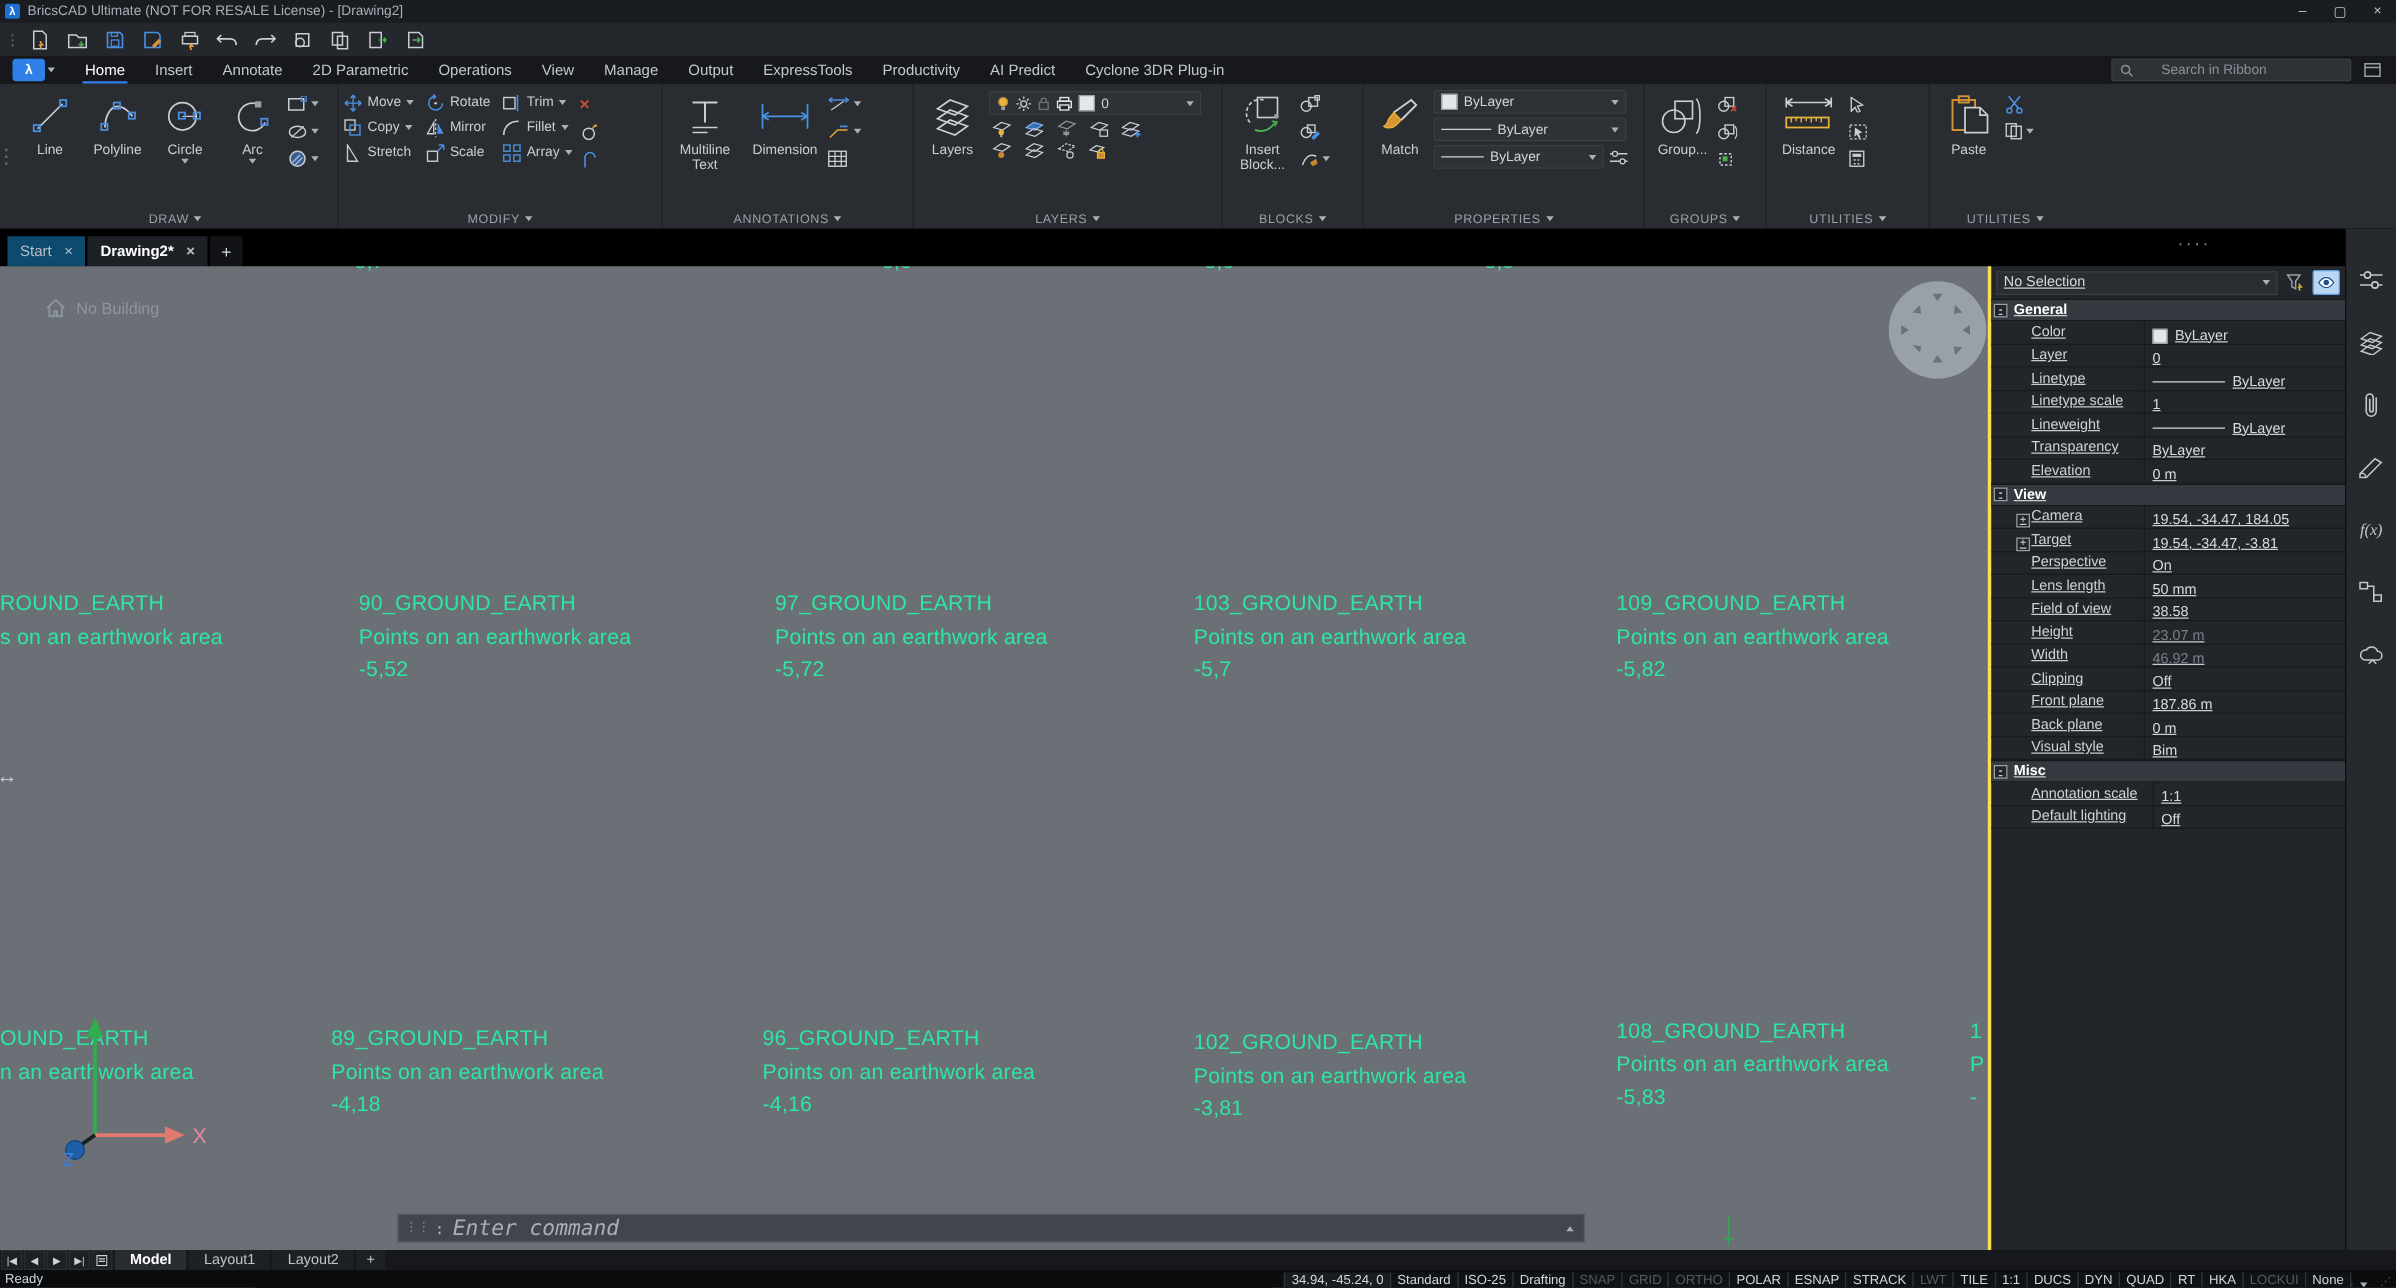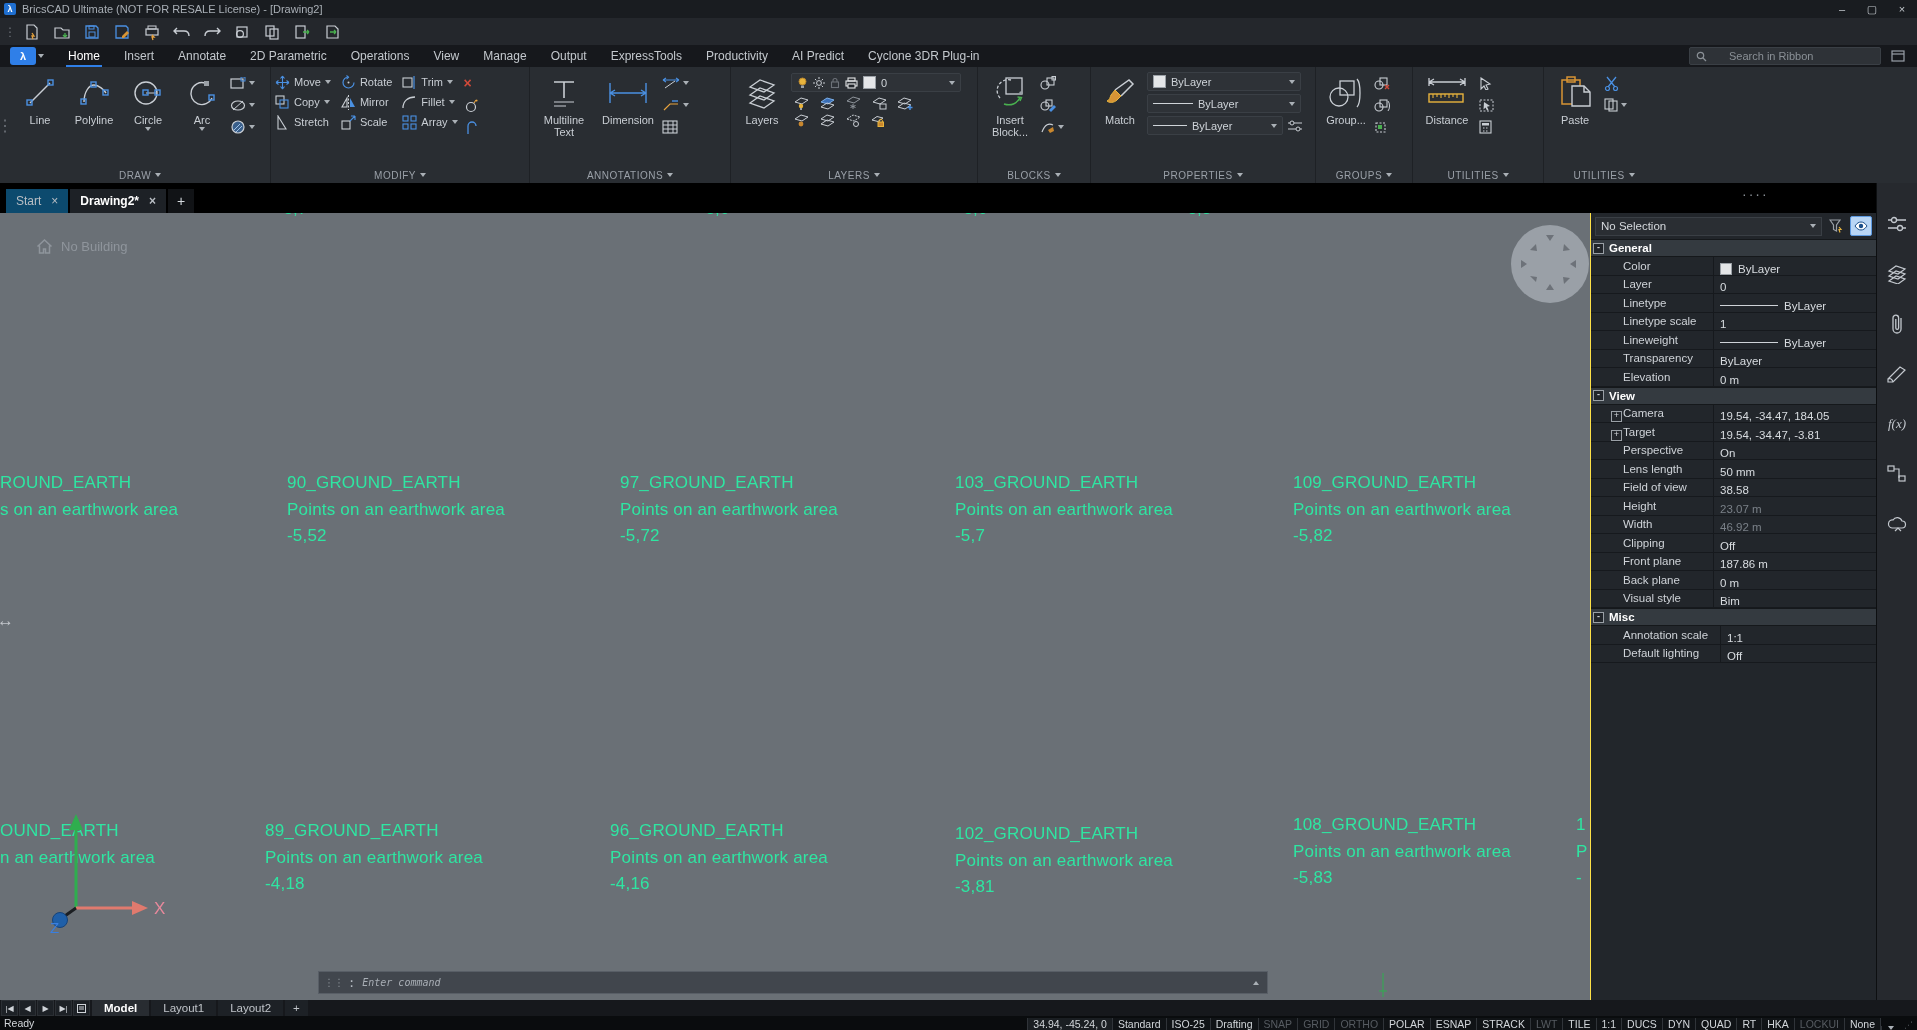--- a/index.html
+++ b/index.html
@@ -57,29 +57,29 @@
   #paneldots{position:absolute;left:1742px;top:186px;color:#8a9096;font-size:14px;letter-spacing:2px;}
 
   
   #canvas{left:0;top:213px;width:1590px;height:787px;background:#6a7076;overflow:hidden;}
   .glabel{position:absolute;color:#2ee6a2;font-size:17px;line-height:26.5px;letter-spacing:.2px;white-space:nowrap;}
   #nobuilding{position:absolute;left:36px;top:26px;display:flex;align-items:center;gap:8px;color:#8f959c;font-size:13px;}
   #navwheel{position:absolute;left:1509px;top:10px;}
   #cmdbar{position:absolute;left:318px;top:758px;width:950px;height:23px;background:#41464d;border:1px solid #585e66;box-sizing:border-box;display:flex;align-items:center;color:#b4bac1;}
   #cmdbar .cdots{color:#8a9096;font-size:10px;line-height:5px;margin:0 4px 0 5px;}
   #cmdbar .prompt{font-family:"DejaVu Sans Mono",monospace;font-size:12px;margin-right:7px;}
-  #cmdbar .ph{font-family:"DejaVu Sans Mono",monospace;font-style:italic;font-size:10px;color:#a9afb6;}
+  #cmdbar .ph{font-family:"DejaVu Sans Mono",monospace;font-style:italic;font-size:17px;color:#a9afb6;}
   #cmdbar .exp{margin-left:auto;margin-right:8px;}
   .topfrag{position:absolute;top:0;height:7px;overflow:hidden;}
   .topfrag>div{margin-top:-14px;color:#2ee6a2;font-size:17px;}
   #leftcursor{position:absolute;left:-3px;top:398px;color:#c3c7cc;font-size:17px;}
   #greentick{position:absolute;left:1378px;top:760px;width:10px;height:24px;}
 
   
-  #props{left:1590px;top:213px;width:286px;height:803px;background:#22262b;font-size:11.5px;box-sizing:border-box;border-left:1px solid #fde047;}
+  #props{left:1590px;top:213px;width:286px;height:803px;background:#22262b;font-size:11.5px;box-sizing:border-box;border-left:3px solid #fde047;text-decoration:underline;}
   #propshead{display:flex;align-items:center;gap:4px;padding:3px 4px;}
   #noselect{flex:1;height:17px;background:#2a2e33;border:1px solid #3a3f45;display:flex;align-items:center;padding:0 5px;color:#d4d8dc;}
   #noselect .chev{margin-left:auto;}
   .toolbtn{width:20px;height:18px;display:flex;align-items:center;justify-content:center;border-radius:2px;}
   .toolbtn.eye{background:#b9d6f5;border:1px solid #5e9ae0;}
   .sechdr{display:flex;align-items:center;gap:5px;background:#343a40;border-top:1px solid #15181b;border-bottom:1px solid #15181b;height:16px;padding-left:2px;color:#fff;font-weight:bold;}
   .pm{width:9px;height:9px;border:1px solid #9aa0a6;background:#22262b;color:#cfd3d8;font-size:9px;line-height:7px;text-align:center;flex:0 0 auto;}
   .prow{display:flex;height:17.5px;align-items:flex-end;border-bottom:1px solid #16191d;padding-left:19px;}
   .prow .gutter{width:13px;display:flex;align-items:center;justify-content:center;flex:0 0 auto;}
   .prow .pl{width:90px;flex:0 0 auto;color:#cfd3d8;border-right:1px solid #16191d;align-self:stretch;display:flex;align-items:center;}

